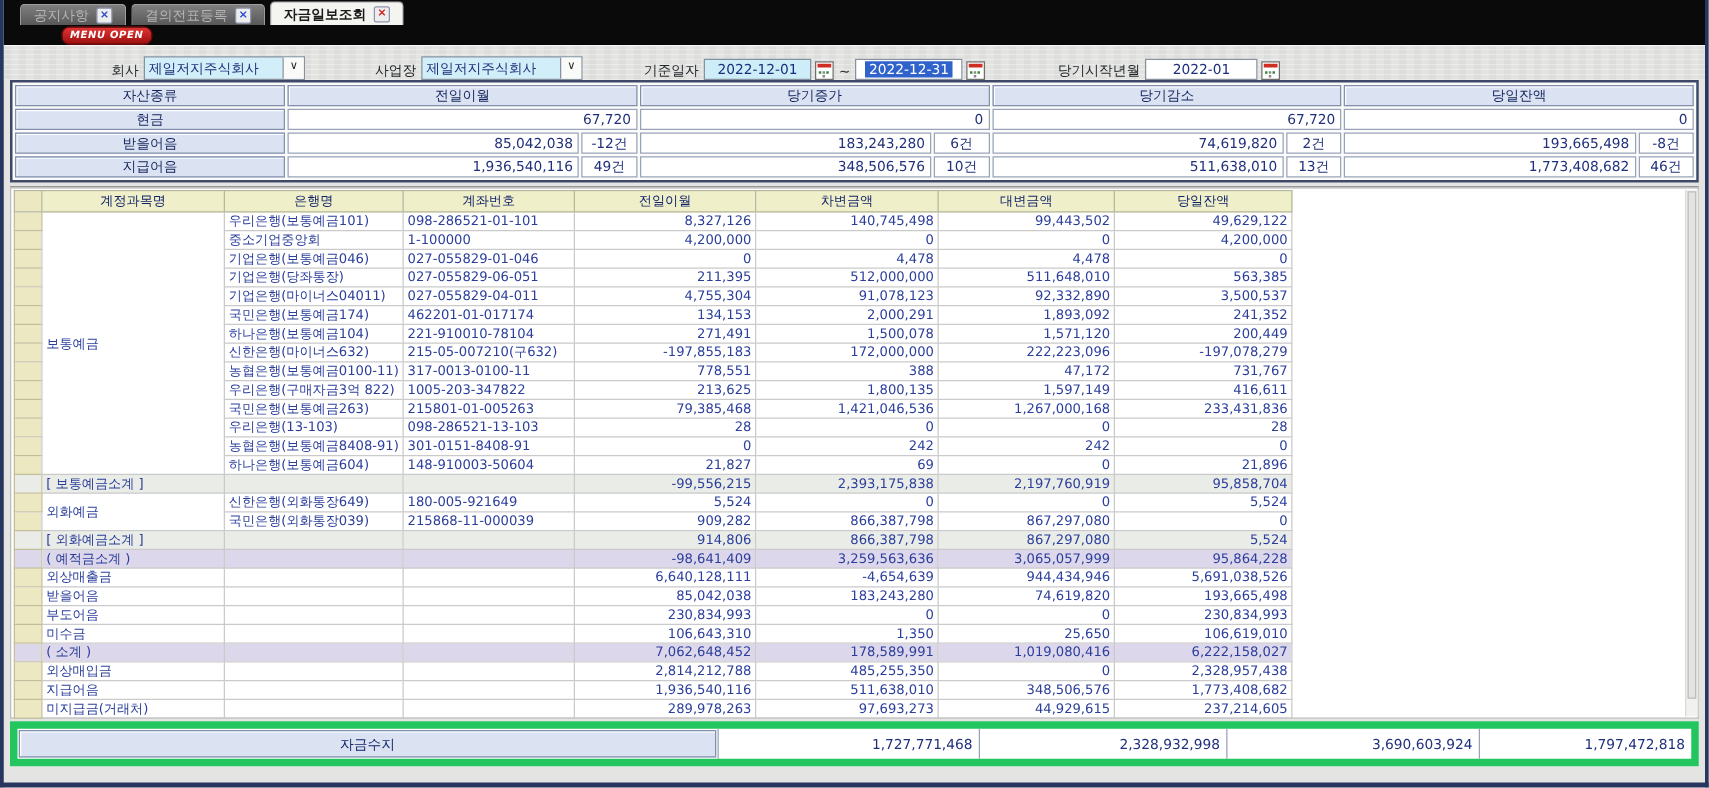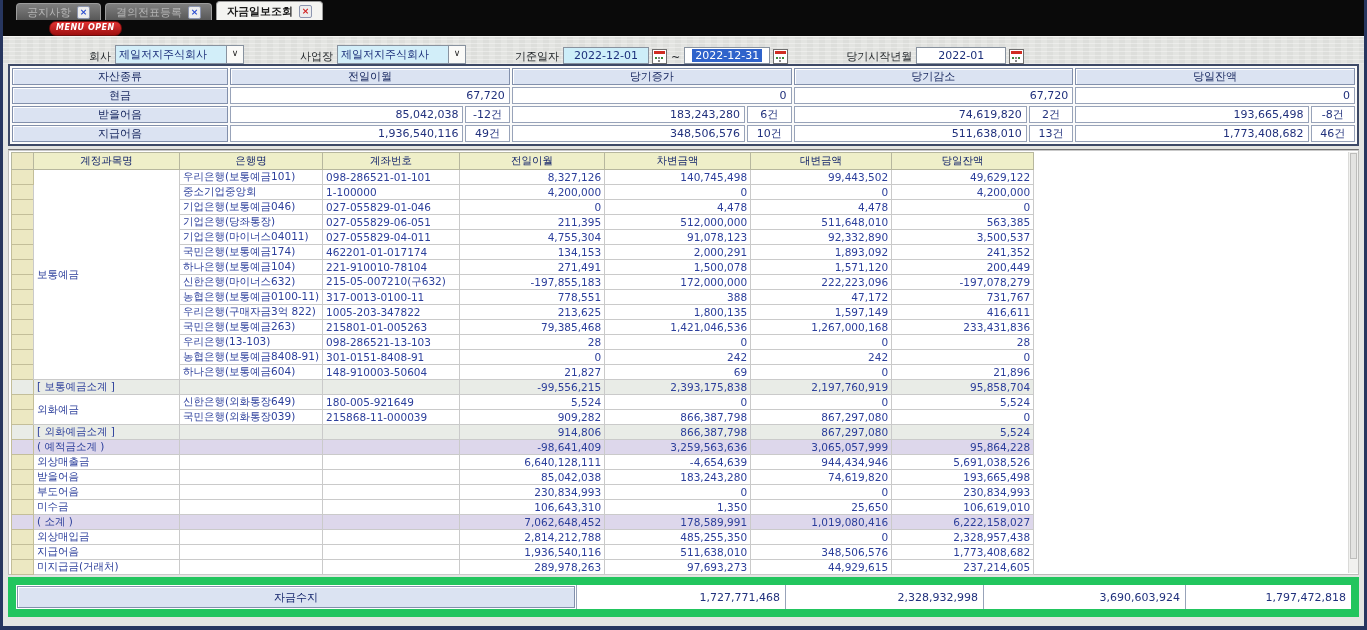--- a/index.html
+++ b/index.html
@@ -60,21 +60,21 @@
   .vscroll{position:absolute;top:1px;right:0;width:9px;bottom:1px;background:#f1f1ef;border-left:1px solid #dadad8;}
   .vscroll .thumb{position:absolute;top:1px;left:1px;right:1px;height:96%;background:#e3e3e1;border:1px solid #bdbdbb;}
   table.grid{position:absolute;left:2px;top:1px;border-collapse:collapse;table-layout:fixed;font-size:10.5px;}
   table.grid th{height:16px;background:#efefc9;border:1px solid #b7b79e;color:#13246b;font-weight:normal;padding:0;}
   table.grid td{height:14px;border:1px solid #cacaca;color:#2b3e9b;padding:0 3px;overflow:hidden;white-space:nowrap;}
   table.grid td.num{text-align:right;}
   table.grid tr.subtotal td{background:#e9ece7;}
   table.grid tr.total td{background:#ddd7eb;}
   table.grid td.sel{background:#ece8c2;border-color:#c3be99;padding:0;}
   
-  .footer{margin:2px 5px 0;height:24px;border:8px solid #22c55e;background:#fff;display:flex;font-size:11px;box-sizing:content-box;}
+  .footer{margin:2px 5px 0;height:24px;border:6px solid #22c55e;background:#fff;display:flex;font-size:11px;box-sizing:content-box;}
   .f-label{width:556px;margin:1px;background:#dbe3f2;border:1px solid #8290ac;box-shadow:inset 1px 1px 0 #fff;
     display:flex;align-items:center;justify-content:center;color:#13246b;flex:none;}
   .f-val{display:flex;align-items:center;justify-content:flex-end;padding-right:5px;color:#20307c;
     border-left:1px solid #98a3b9;flex:none;}
   .f-v1{width:203px;} .f-v2{width:192px;} .f-v3{width:196px;} .f-v4{flex:1 1 auto;}
 </style>
 </head>
 <body>
 
 <div class="window">

